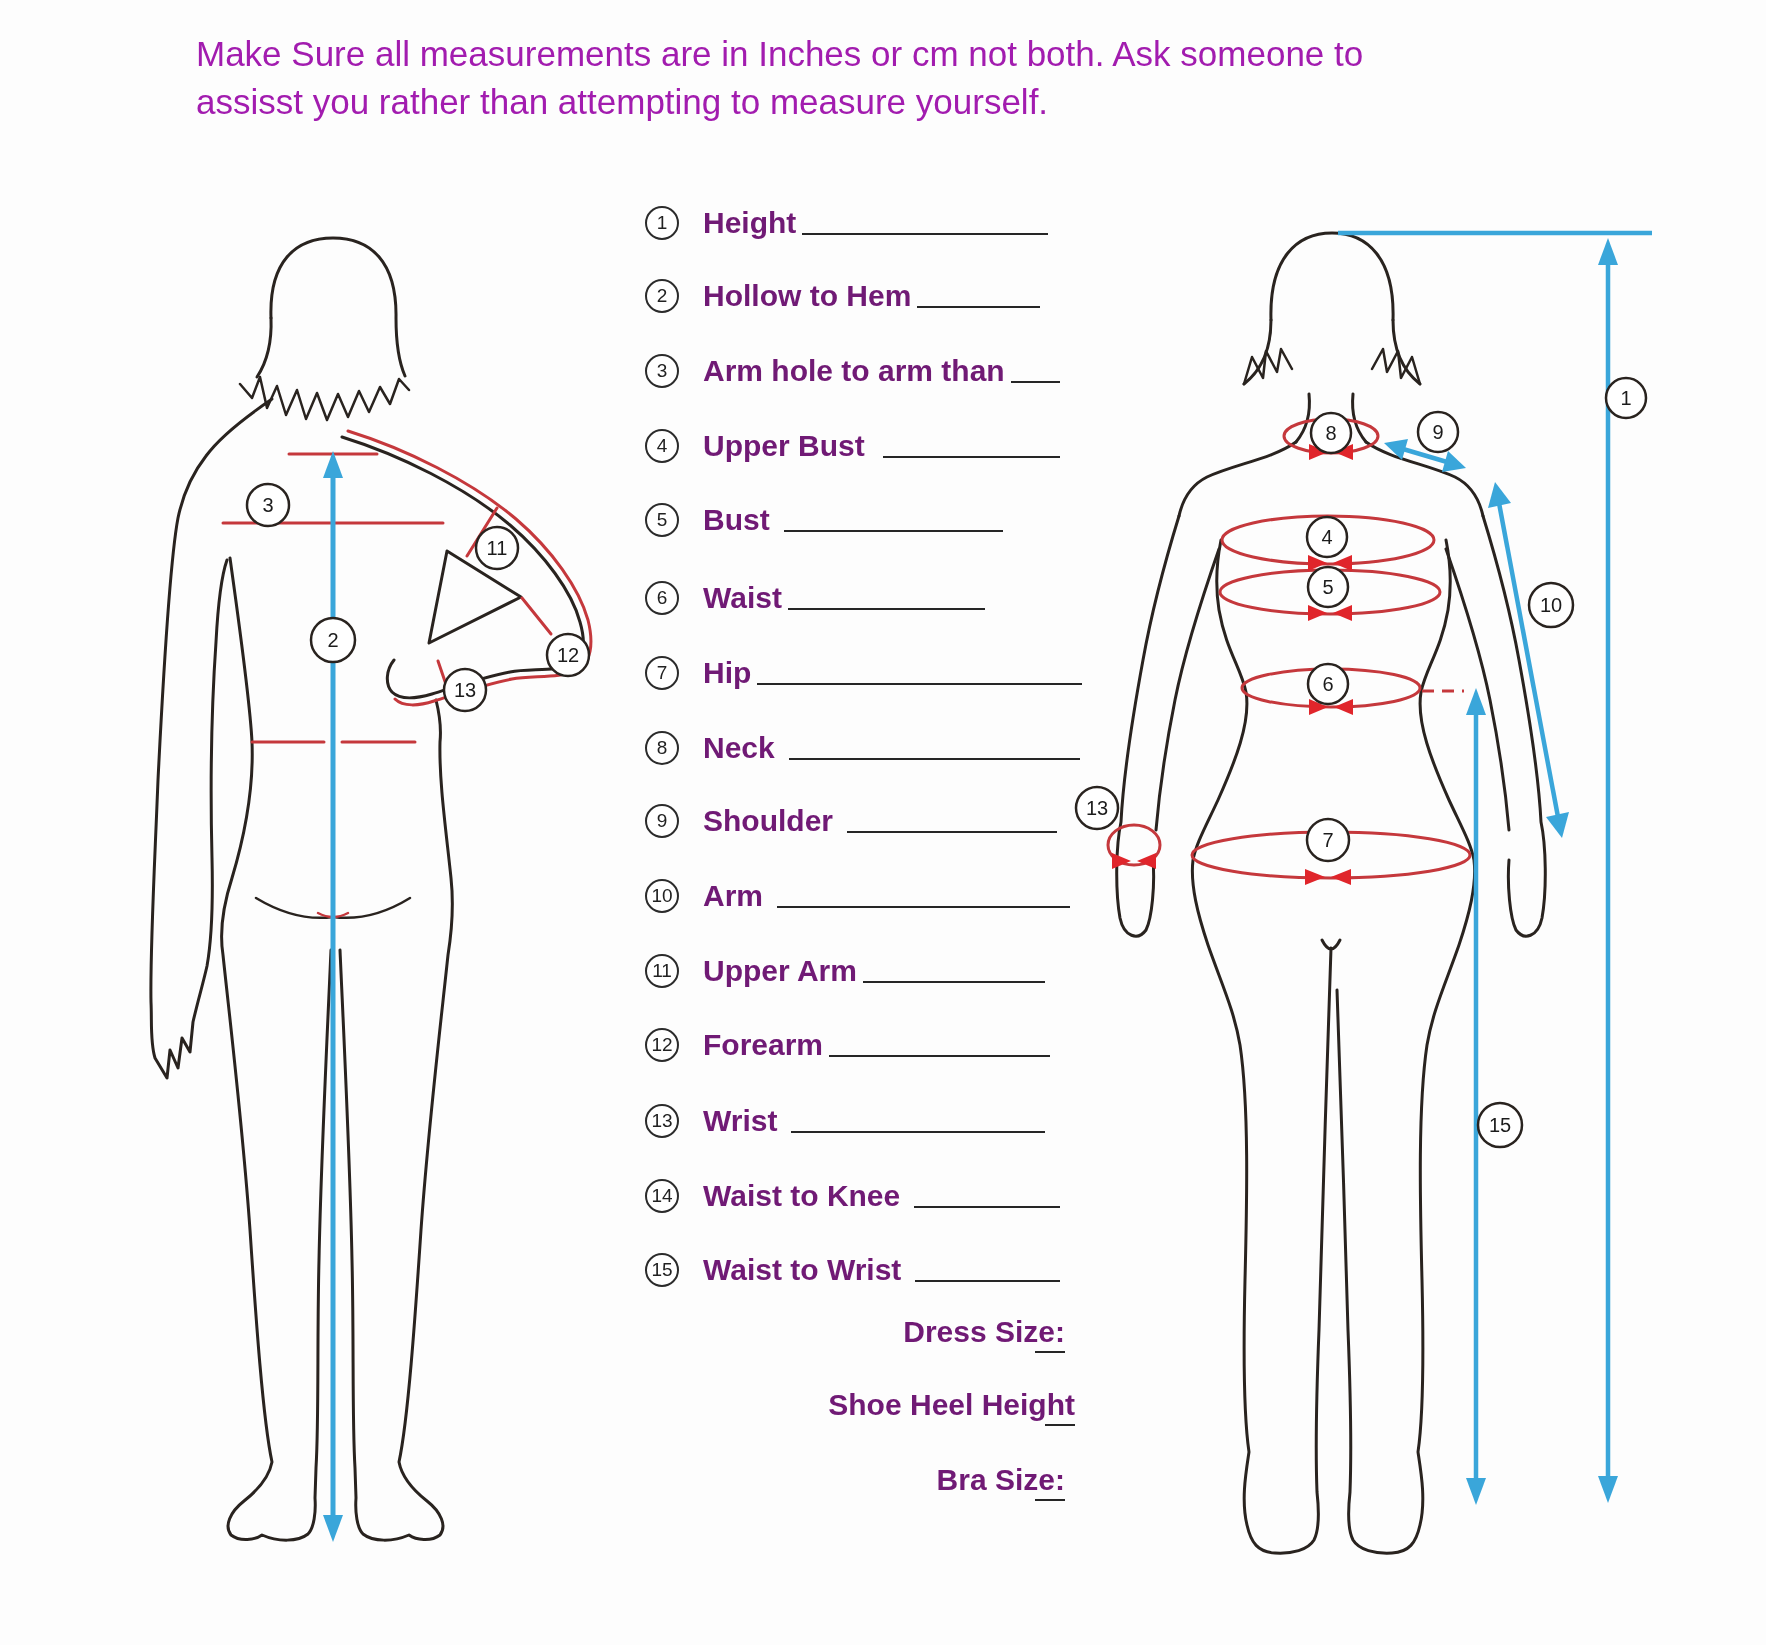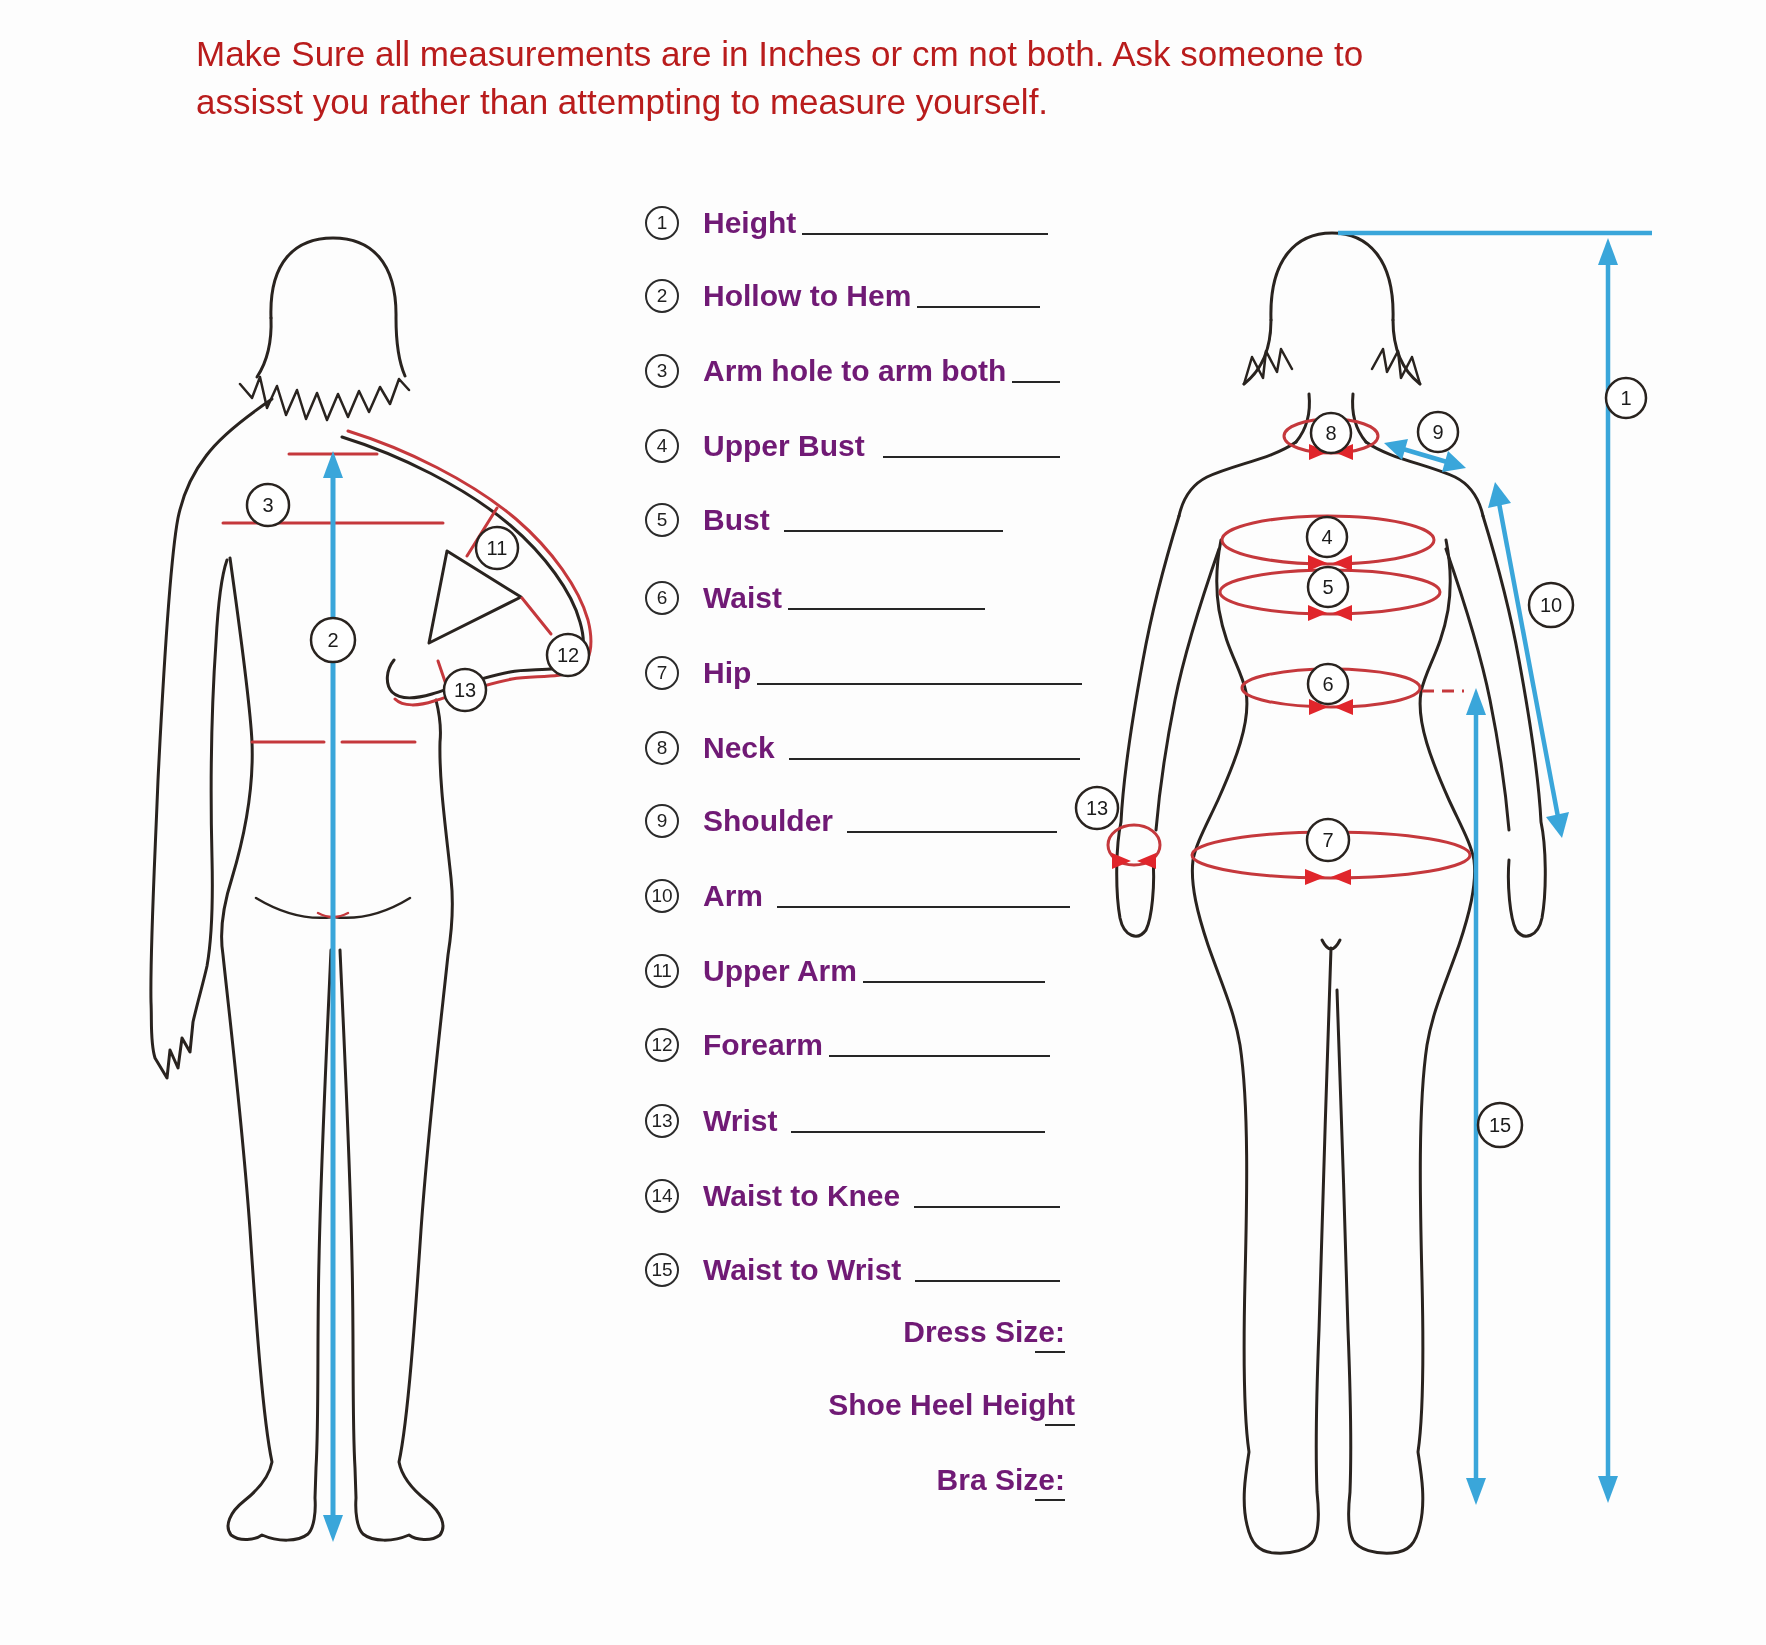--- a/index.html
+++ b/index.html
@@ -3,21 +3,21 @@
 <meta charset="utf-8">
 <style>
   html,body{margin:0;padding:0;background:#ffffff;}
   #canvas{
     position:relative;width:1766px;height:1645px;background:#fdfdfd;
     font-family:"Liberation Sans","DejaVu Sans",sans-serif;color:#1a1a1a;overflow:hidden;
   }
   #fig-svg{position:absolute;left:0;top:0;}
   .title{
     position:absolute;left:196px;top:30px;width:1225px;
-    font-size:35px;line-height:1.36;color:#b91c1c;
+    font-size:35px;line-height:1.36;color:#a21caf;
   }
   .m-row{position:absolute;display:flex;align-items:flex-end;height:44px;}
   .m-badge{
     flex:0 0 auto;width:34px;height:34px;border:2.5px solid #2b2b2b;border-radius:50%;
     display:flex;align-items:center;justify-content:center;
     font-size:19px;color:#222;margin-bottom:2px;box-sizing:border-box;background:#fff;
   }
   .m-label{
     flex:0 0 auto;margin-left:24px;font-size:30px;font-weight:bold;color:#701a75;
     line-height:38px;white-space:nowrap;
@@ -218,21 +218,21 @@
     <div class="m-label">Height</div>
     <div class="m-line"></div>
   </div>
   <div class="m-row" style="left:645px;top:271px;width:395px;">
     <div class="m-badge">2</div>
     <div class="m-label">Hollow to Hem</div>
     <div class="m-line"></div>
   </div>
   <div class="m-row" style="left:645px;top:346px;width:415px;">
     <div class="m-badge">3</div>
-    <div class="m-label">Arm hole to arm both</div>
+    <div class="m-label">Arm hole to arm than</div>
     <div class="m-line"></div>
   </div>
   <div class="m-row" style="left:645px;top:421px;width:415px;">
     <div class="m-badge">4</div>
     <div class="m-label">Upper Bust</div>
     <div class="m-line" style="margin-left:18px;"></div>
   </div>
   <div class="m-row" style="left:645px;top:495px;width:358px;">
     <div class="m-badge">5</div>
     <div class="m-label">Bust</div>

